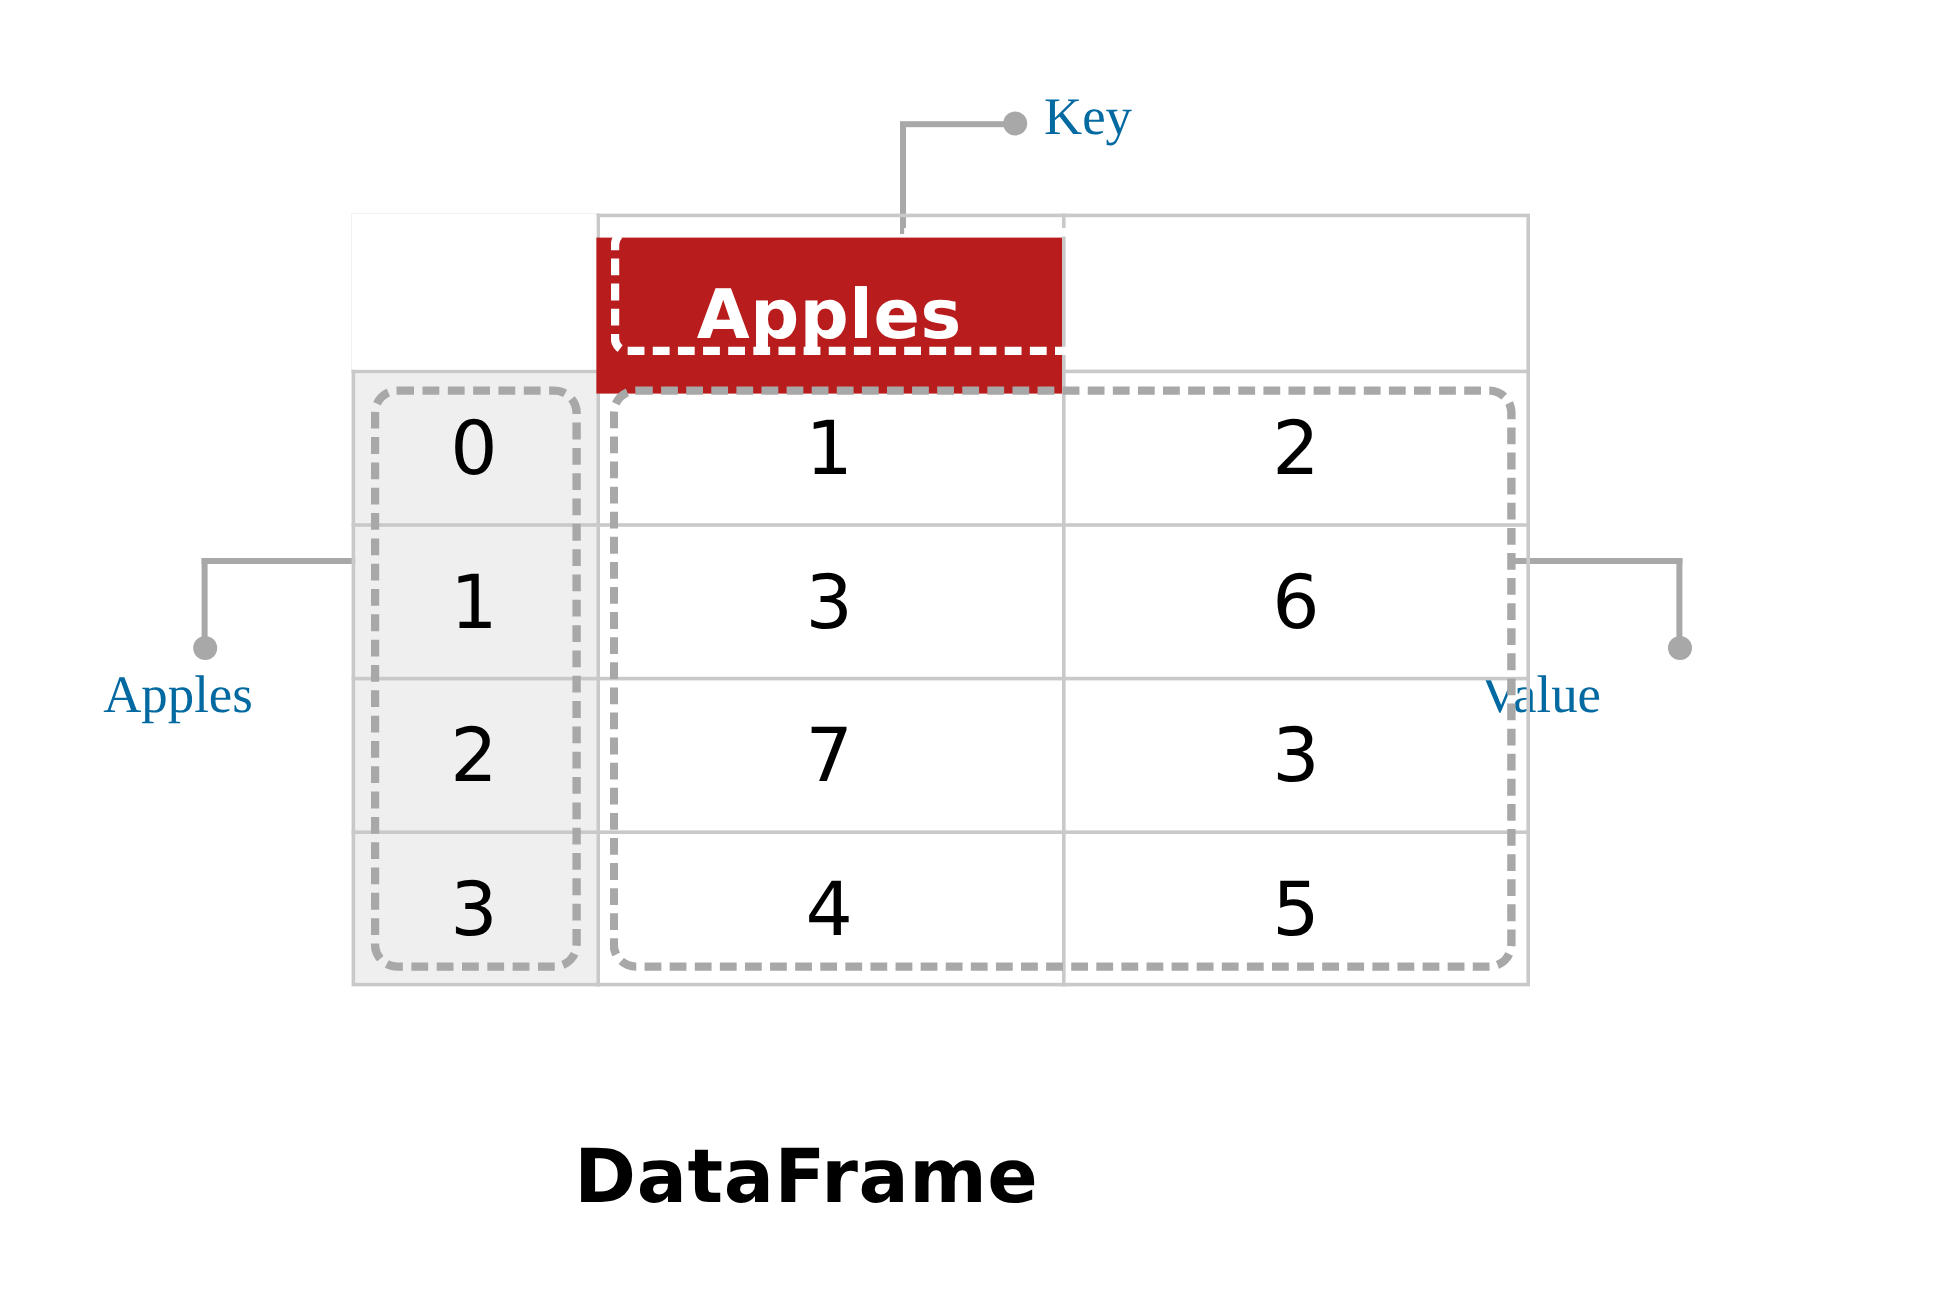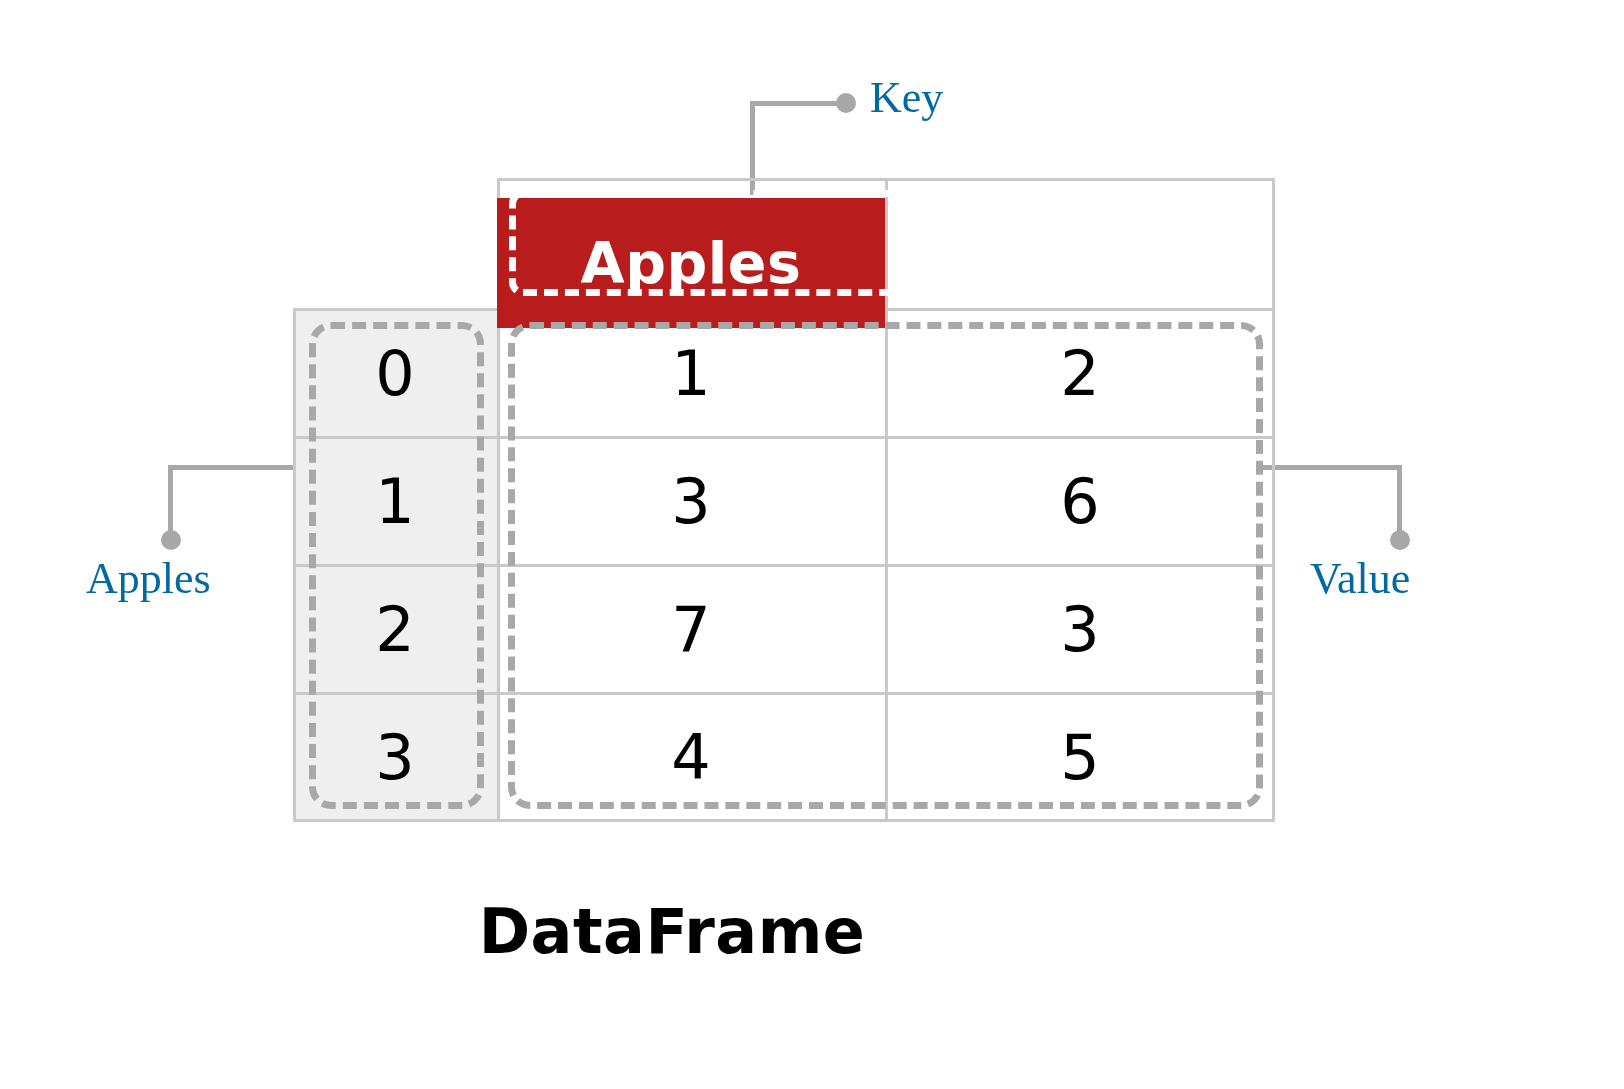--- a/index.html
+++ b/index.html
@@ -171,21 +171,21 @@
     font-family: Liberation Serif, serif;
     font-size: 44px;
     color: #0369a1;
     white-space: nowrap;
   }
 
   
   .caption {
     position: absolute;
     left: 0;
-    top: 895px;
+    top: 944px;
     width: 1344px;
     text-align: center;
     font-family: "DejaVu Sans", "Liberation Sans", sans-serif;
     font-weight: bold;
     font-size: 62px;
     color: #000000;
     letter-spacing: 0.5px;
   }
 </style>
 </head>
@@ -199,21 +199,21 @@
   <div class="callout-label" style="left:870px; top:72px;">Key</div>
 
   <div class="leader leader-h" style="left:168px; top:465px; width:145px;"></div>
   <div class="leader leader-v" style="left:168px; top:465px; height:75px;"></div>
   <div class="dot" style="left:161px; top:530px;"></div>
   <div class="callout-label" style="left:86px; top:553px;">Apples</div>
 
   <div class="leader leader-h" style="left:1257px; top:465px; width:145px;"></div>
   <div class="leader leader-v" style="left:1397px; top:465px; height:75px;"></div>
   <div class="dot" style="left:1390px; top:530px;"></div>
-  <div class="callout-label" style="left:1310px; top:553px;">Value</div>
+  <div class="callout-label" style="left:1234px; top:553px;">Value</div>
 
   <div class="index-shade"></div>
 
   <div class="table-frame"></div>
 
   <div class="vline" style="left:497px; top:178px; height:644px;"></div>
   <div class="vline" style="left:885px; top:178px; height:644px;"></div>
 
   <div class="hline" style="left:293px; top:308px; width:982px;"></div>
   <div class="hline" style="left:293px; top:436px; width:982px;"></div>

